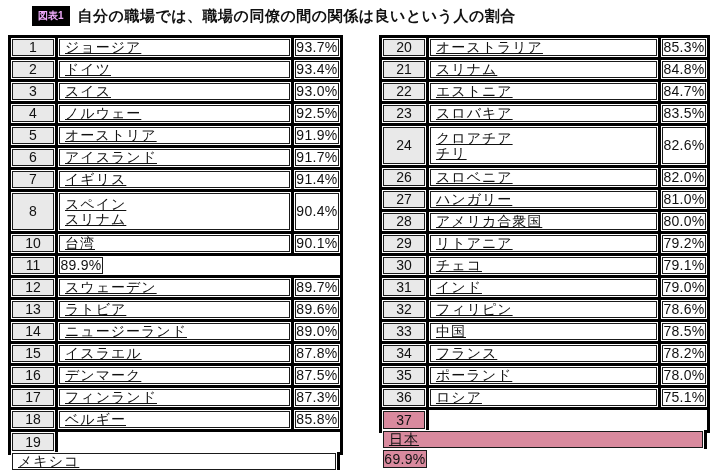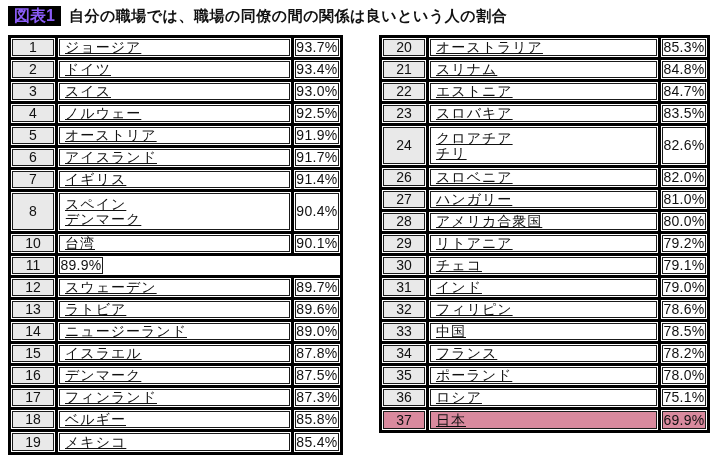--- a/index.html
+++ b/index.html
@@ -17,26 +17,27 @@
     height: 470px;
     position: relative;
   }
   .header {
     display: flex;
     align-items: center;
     padding: 6px 0 0 8px;
   }
   .badge {
     background: #000000;
-    color: #8b5cf6;
+    color: #f0abfc;
     font-weight: bold;
-    font-size: 16px;
+    font-size: 10px;
     line-height: 18px;
     padding: 1px 6px;
     flex: 0 0 auto;
+    margin-left: 24px;
   }
   .title {
     font-weight: bold;
     font-size: 15px;
     margin-left: 8px;
     letter-spacing: 0.5px;
     white-space: nowrap;
   }
   .tables {
     display: flex;
@@ -49,21 +50,21 @@
     background: #ffffff;
   }
   .grid.left  { width: 340px; }
   .grid.right { width: 336px; margin-left: 36px; }
   .row {
     display: flex;
     border-bottom: 3px solid #000000;
     height: 22px;
     box-sizing: border-box;
   }
-  .row:last-child { border-bottom: none; height: 20px; }
+  .row:last-child { border-bottom: none; height: 20px; flex-direction: column; }
   .row.tall { height: 42px; }
   .cell {
     height: 100%;
     padding: 1px;
     box-sizing: border-box;
     background: #ffffff;
   }
   .cell.rank {
     width: 47px;
     border-right: 3px solid #000000;
@@ -192,21 +193,21 @@
           <div class="cell percent">
             <div class="inner">91.4%</div>
           </div>
         </div>
         <div class="row tall">
           <div class="cell rank">
             <div class="inner">8</div>
           </div>
           <div class="cell country">
             <div class="inner">スペイン
-デンマーク</div>
+スリナム</div>
           </div>
           <div class="cell percent">
             <div class="inner">90.4%</div>
           </div>
         </div>
         <div class="row">
           <div class="cell rank">
             <div class="inner">10</div>
           </div>
           <div class="cell country">

